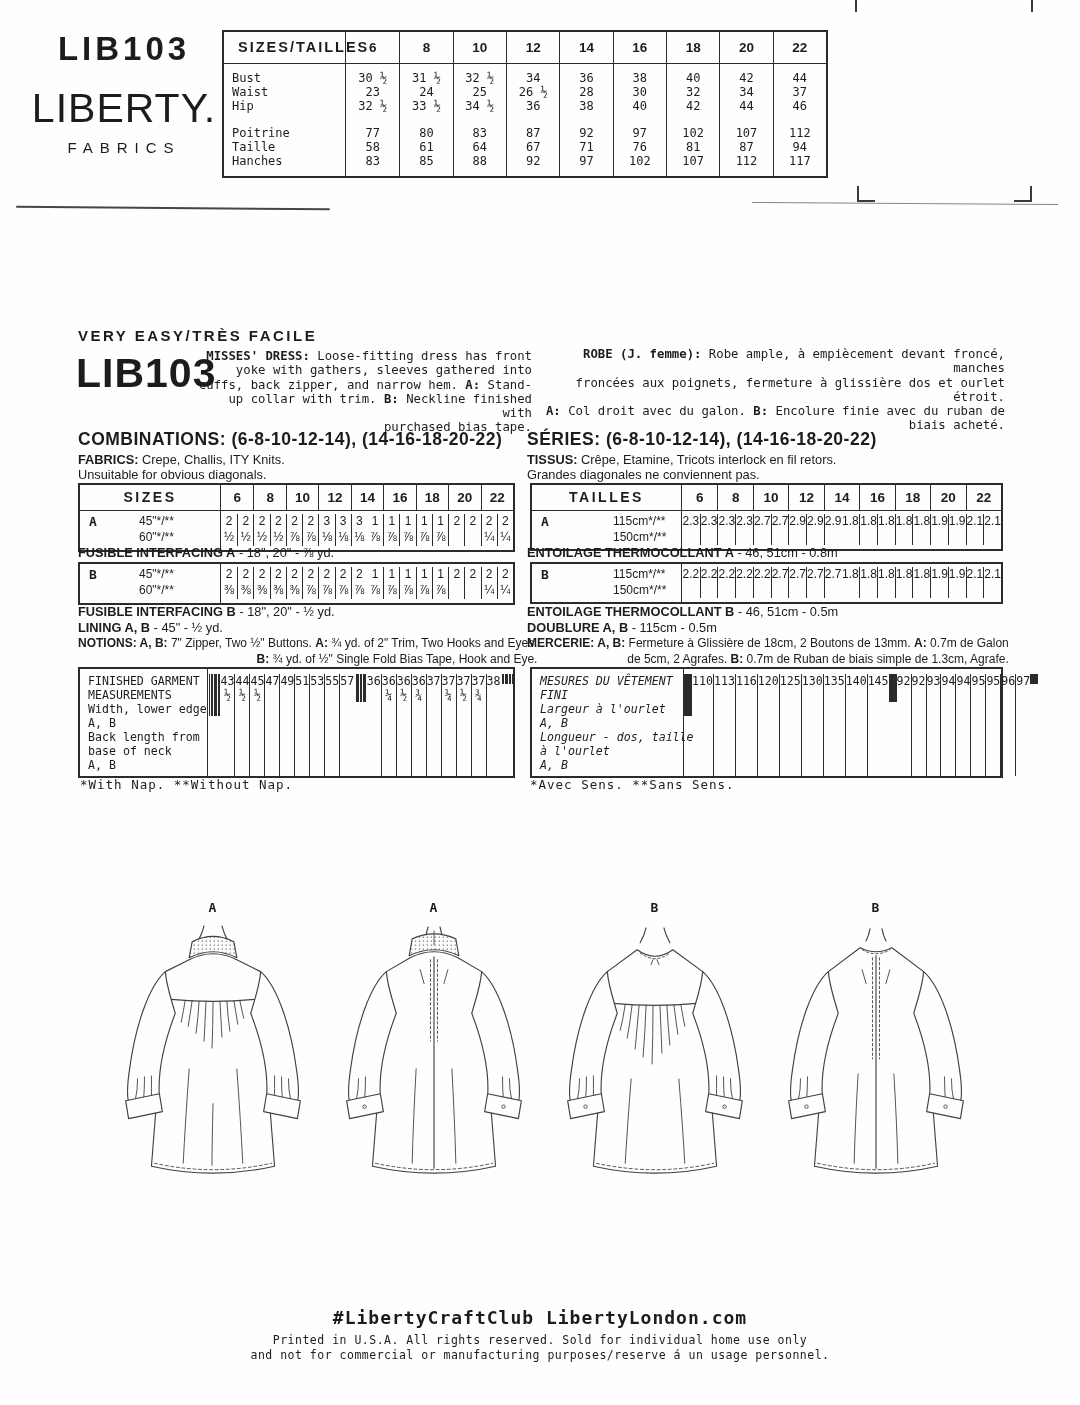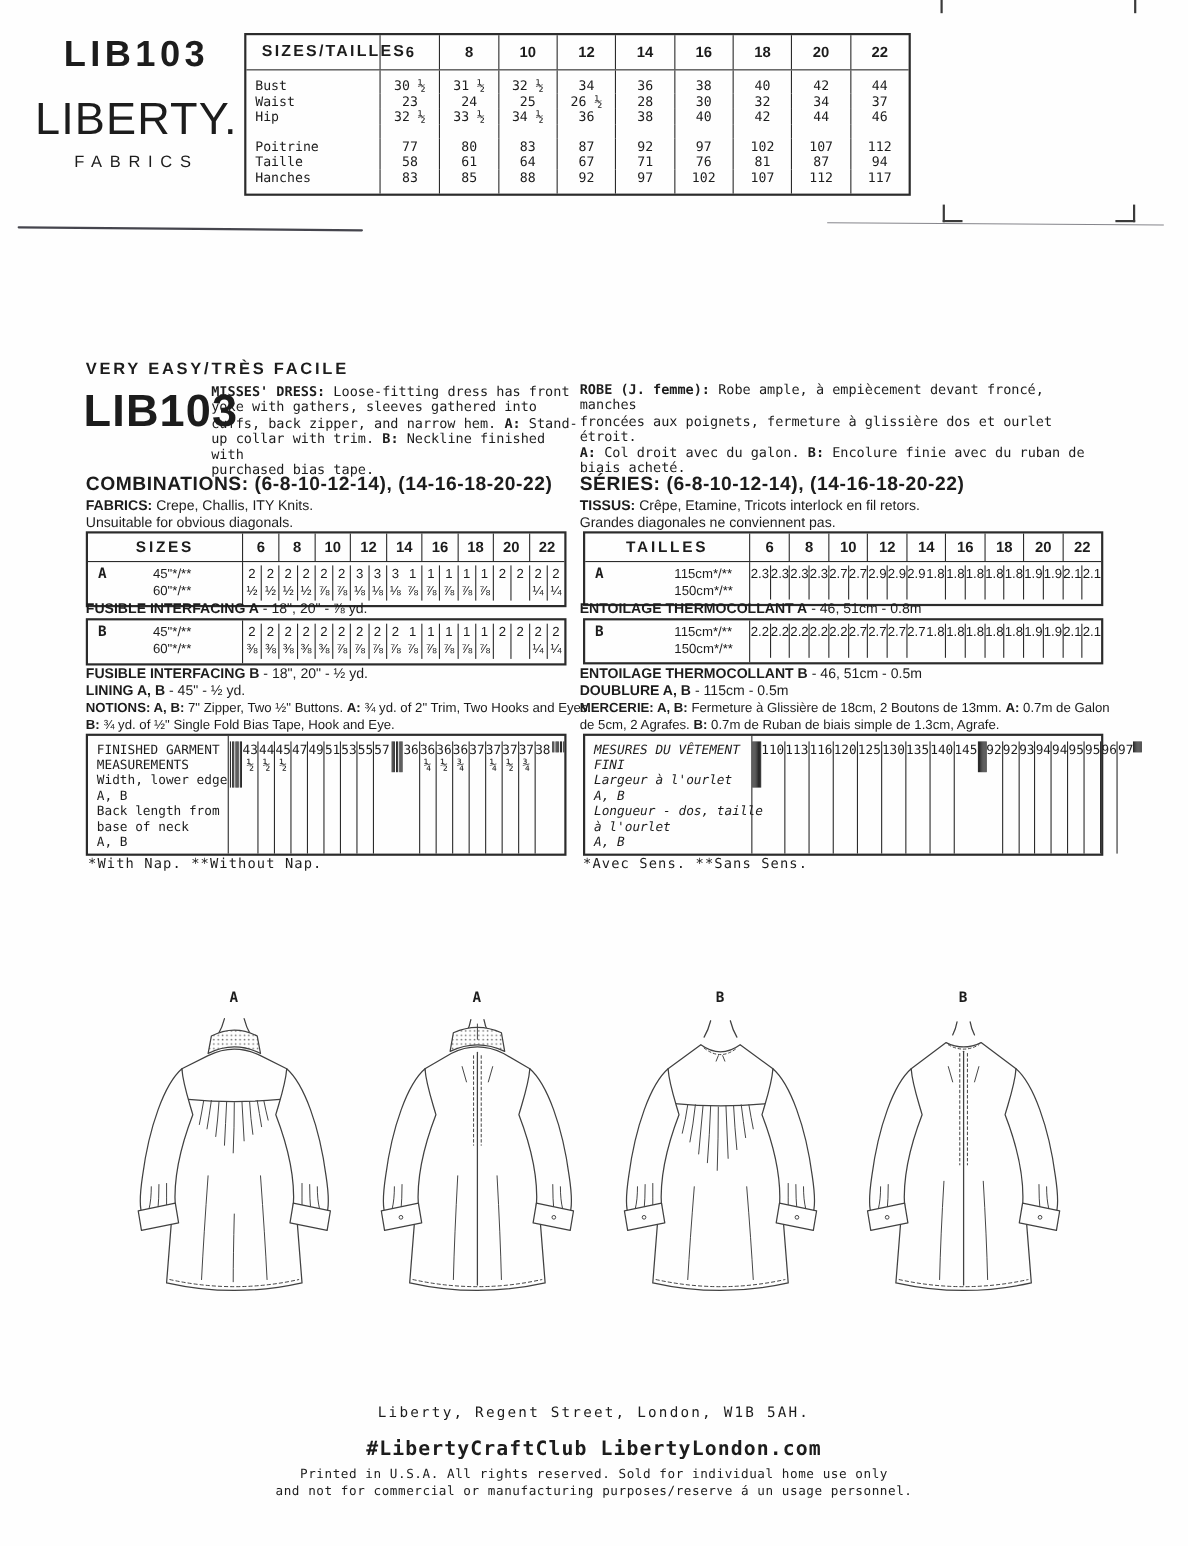--- a/index.html
+++ b/index.html
@@ -1,19 +1,19 @@
 <!DOCTYPE html>
 <html><head>
 <meta charset="utf-8">
 <style>
   html,body{margin:0;padding:0;background:#e8e8e8;}
   .page{position:relative;width:1080px;height:1405px;background:#fefefe;overflow:hidden;
         font-family:"Liberation Sans","DejaVu Sans",sans-serif;color:#1c1c1c;}
   .mono{font-family:"DejaVu Sans Mono","Liberation Mono",monospace;}
-  .abs{position:absolute;}
+  .abs{position:absolute;text-align:right;}
   .seg-b{font-weight:700;}
 
   
   .logo{position:absolute;left:26px;top:30px;width:196px;text-align:center;}
   .logo-num{font-weight:700;font-size:33px;letter-spacing:4px;}
   .logo-name{font-weight:500;font-size:41px;letter-spacing:1px;margin-top:17px;}
   .logo-sub{font-size:15px;letter-spacing:7px;margin-top:7px;}
 
   
   .tbl{position:absolute;border:2px solid #2b2b2b;background:#fefefe;box-sizing:border-box;}
@@ -701,18 +701,17 @@
           <path class="thin" d="M24,160 q0,12 -2,20 M31,158 q0,13 -1,24 M176,160 q0,12 2,20 M169,158 q0,13 1,24"></path>
           <polygon class="fw" points="12,182 46,175 49,193 15,200"></polygon>
           <polygon class="fw" points="154,175 188,182 185,200 151,193"></polygon>
           <circle cx="30" cy="188" r="1.7"></circle>
             <circle cx="170" cy="188" r="1.7"></circle>
         </g>
       </svg>
     </div>
   </div>
 
-  <div class="abs addr mono">Liberty, Regent Street, London, W1B 5AH.</div>
   <div class="abs social mono">#LibertyCraftClub  LibertyLondon.com</div>
   <div class="abs legal mono">Printed in U.S.A. All rights reserved. Sold for individual home use only
 and not for commercial or manufacturing purposes/reserve á un usage personnel.</div>
 
 </div>
 
 </body></html>

